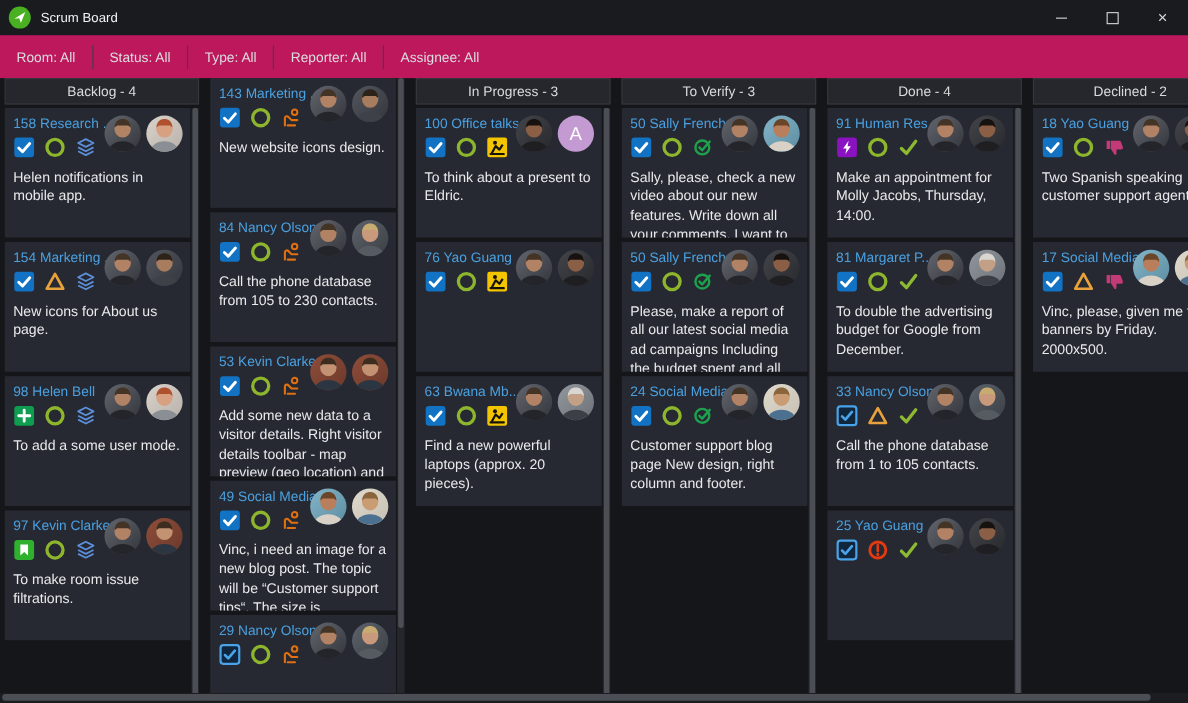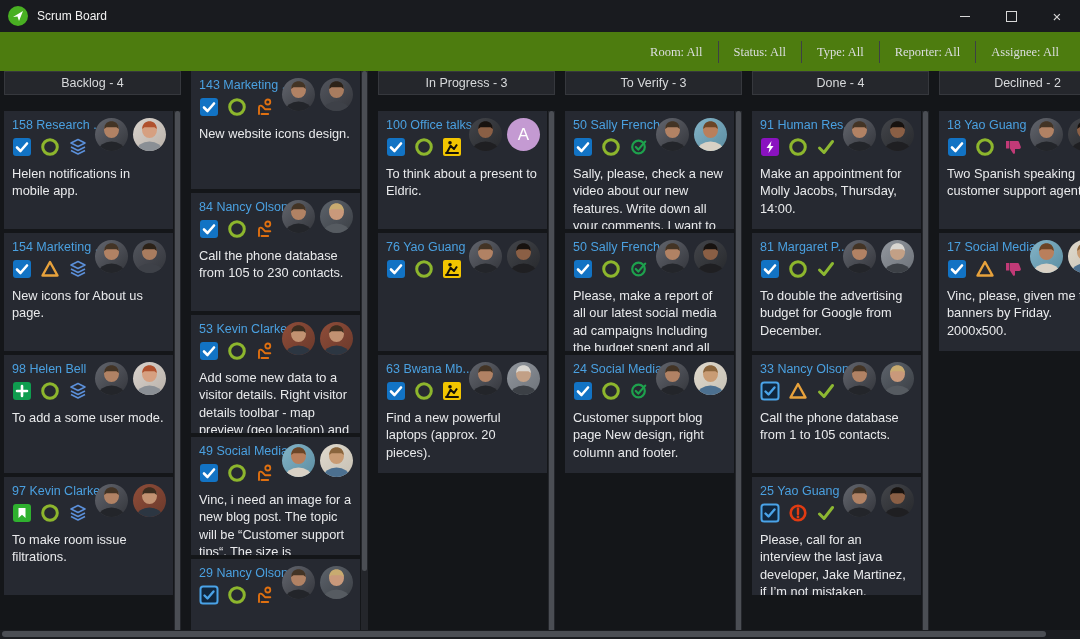--- a/index.html
+++ b/index.html
@@ -12,28 +12,28 @@
   .titlebar{height:32px;background:#191b1f;display:flex;align-items:center;padding-left:8px;color:#fff;}
   .logo{width:20px;height:20px;border-radius:50%;background:#49b022;margin-right:9px;
         display:flex;align-items:center;justify-content:center;flex:none;}
   .logo svg{width:12px;height:12px;}
   .app-title{font-size:12px;color:#f2f2f2;}
   .win-controls{margin-left:auto;display:flex;height:32px;}
   .win-btn{width:46px;height:32px;display:flex;align-items:center;justify-content:center;color:#d8d8d8;font-size:15px;}
   .min-line{width:10px;height:1px;background:#d8d8d8;display:block;}
   .max-box{width:9px;height:9px;border:1px solid #d8d8d8;display:block;}
   
-  .filterbar{height:39px;background:#4d7c0f;display:flex;justify-content:flex-end;align-items:center;padding-right:6px;font-family:Liberation Serif, serif;}
+  .filterbar{height:39px;background:#be185d;display:flex;align-items:center;padding-right:6px;}
   .filter-item{color:#dcdee0;font-size:12.5px;padding:0 15px;height:22px;line-height:22px;border-left:1px solid #3d4045;cursor:default;}
   .filter-item:first-child{border-left:none;}
   
   .board{position:absolute;top:71px;left:4px;right:0;bottom:0;display:flex;gap:10px;overflow:hidden;}
   .column{width:177px;flex:none;display:flex;flex-direction:column;}
   .col-header{height:22px;background:#25272c;border:1px solid #36383d;color:#d8dadc;font-size:12.5px;
-              display:flex;align-items:center;justify-content:center;margin-bottom:16px;flex:none;}
+              display:flex;align-items:center;justify-content:center;margin-bottom:3px;flex:none;}
   .col-body{flex:1;position:relative;overflow:hidden;}
   .cards{display:flex;flex-direction:column;gap:4px;margin-right:8px;}
   .card{height:118px;flex:none;background:#262931;padding:7px 8px;box-sizing:border-box;position:relative;overflow:hidden;}
   .card-link{color:#4aa0e0;font-size:12.5px;white-space:nowrap;overflow:hidden;display:block;max-width:88px;cursor:pointer;}
   .avatars{position:absolute;top:7px;right:7px;display:flex;gap:5px;}
   .avatar{width:33px;height:33px;border-radius:50%;overflow:hidden;position:relative;flex:none;}
   .avatar svg{position:absolute;left:0;top:0;width:100%;height:100%;}
   .avatar-initial{display:flex;align-items:center;justify-content:center;color:#fff;font-size:17px;}
   .icon-row{display:flex;gap:8px;margin-top:5px;align-items:center;}
   .ticon{width:20px;height:20px;flex:none;}
@@ -850,21 +850,20 @@
                   <path d="M10 5.5 V11" stroke="#e23b12" stroke-width="2.4" stroke-linecap="round"></path>
                   <circle cx="10" cy="14" r="1.4" fill="#e23b12"></circle>
                 </svg>
               </span>
               <span class="ticon">
                 <svg viewBox="0 0 20 20">
                   <path d="M3.5 11 L8 15.5 L16.5 4.5" stroke="#8db832" stroke-width="3" fill="none" stroke-linecap="round" stroke-linejoin="round"></path>
                 </svg>
               </span>
             </div>
-            <p class="card-text">Please, call for an interview the last java developer, Jake Martinez, if I’m not mistaken.</p>
           </div>
         </div>
         <div class="vscroll">
           <div class="vthumb" style="height: 99%;"></div>
         </div>
       </div>
     </div>
     <div class="column">
       <div class="col-header">Declined - 2</div>
       <div class="col-body">

